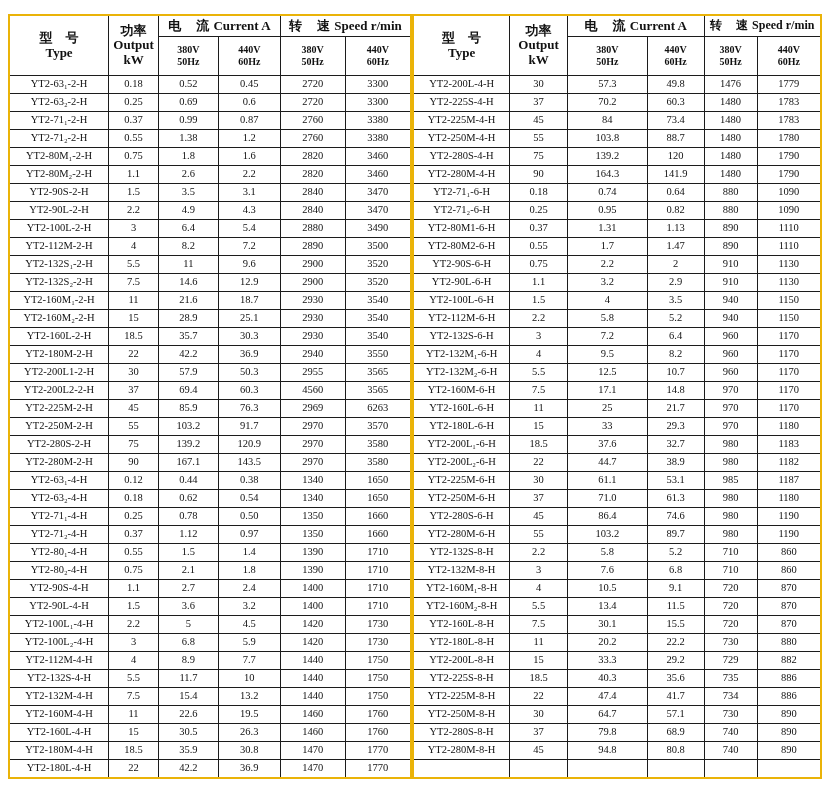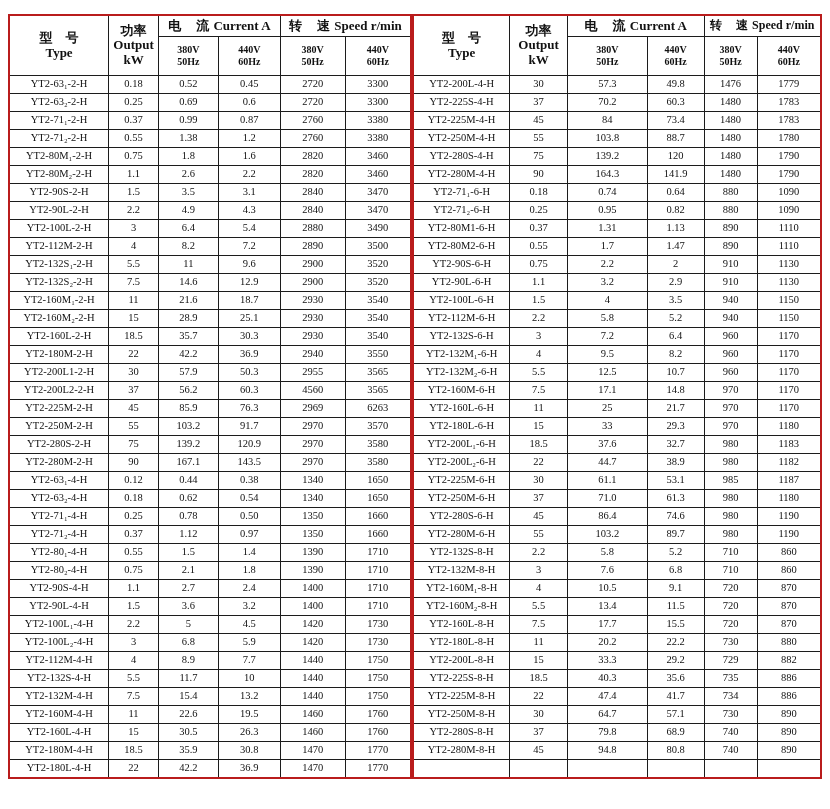--- a/index.html
+++ b/index.html
@@ -17,21 +17,21 @@
     padding: 14px 8px 0 8px;
     overflow: hidden;
   }
   .tables {
     display: flex;
     align-items: flex-start;
   }
   table.spec-table {
     border-collapse: collapse;
     table-layout: fixed;
-    border: 2px solid #b91c1c;
+    border: 2px solid #eab308;
   }
   table.spec-table th,
   table.spec-table td {
     border: 1px solid #1c1c1c;
     text-align: center;
     vertical-align: middle;
     padding: 0 1px;
     white-space: nowrap;
     overflow: hidden;
   }
@@ -238,21 +238,21 @@
             <td class="c-type">YT2-200L1-2-H</td>
             <td class="c-kw">30</td>
             <td class="c-a380">57.9</td>
             <td class="c-a440">50.3</td>
             <td class="c-s380">2955</td>
             <td class="c-s440">3565</td>
           </tr>
           <tr>
             <td class="c-type">YT2-200L2-2-H</td>
             <td class="c-kw">37</td>
-            <td class="c-a380">56.2</td>
+            <td class="c-a380">69.4</td>
             <td class="c-a440">60.3</td>
             <td class="c-s380">4560</td>
             <td class="c-s440">3565</td>
           </tr>
           <tr>
             <td class="c-type">YT2-225M-2-H</td>
             <td class="c-kw">45</td>
             <td class="c-a380">85.9</td>
             <td class="c-a440">76.3</td>
             <td class="c-s380">2969</td>
@@ -706,21 +706,21 @@
             <td class="c-type">YT2-160M₂-8-H</td>
             <td class="c-kw">5.5</td>
             <td class="c-a380">13.4</td>
             <td class="c-a440">11.5</td>
             <td class="c-s380">720</td>
             <td class="c-s440">870</td>
           </tr>
           <tr>
             <td class="c-type">YT2-160L-8-H</td>
             <td class="c-kw">7.5</td>
-            <td class="c-a380">17.7</td>
+            <td class="c-a380">30.1</td>
             <td class="c-a440">15.5</td>
             <td class="c-s380">720</td>
             <td class="c-s440">870</td>
           </tr>
           <tr>
             <td class="c-type">YT2-180L-8-H</td>
             <td class="c-kw">11</td>
             <td class="c-a380">20.2</td>
             <td class="c-a440">22.2</td>
             <td class="c-s380">730</td>

